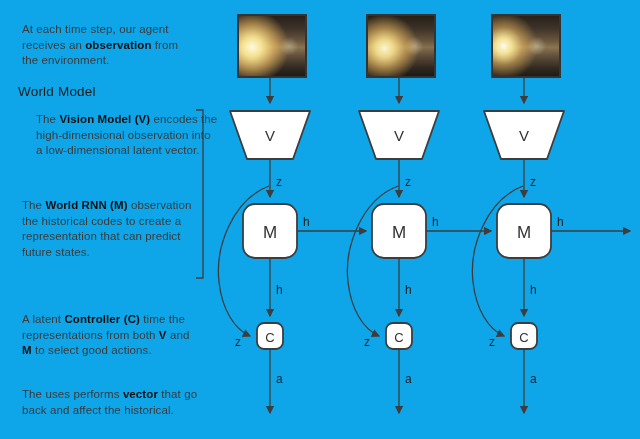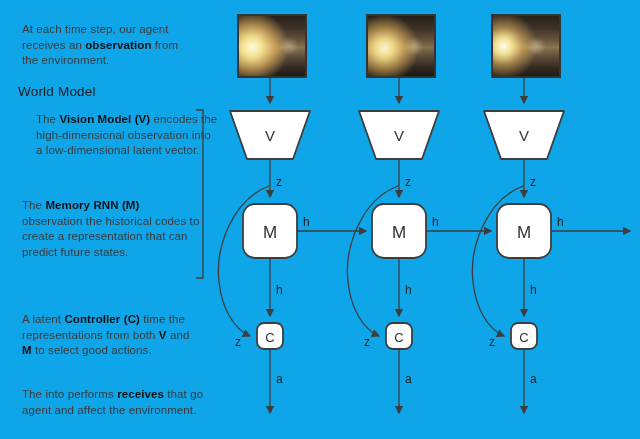--- a/index.html
+++ b/index.html
@@ -52,23 +52,23 @@
   .small-label { fill:#222; font-size:12px; }
 </style>
 </head>
 <body>
 
 <div class="stage">
 
   <div class="txt p1"><span>At each time step, our agent receives an </span><b>observation</b><span> from the environment.</span></div>
   <div class="heading hd">World Model</div>
   <div class="txt p2"><span>The </span><b>Vision Model (V)</b><span> encodes the high-dimensional observation into a low-dimensional latent vector.</span></div>
-  <div class="txt p3"><span>The </span><b>Memory RNN (M)</b><span> observation the historical codes to create a representation that can predict future states.</span></div>
+  <div class="txt p3"><span>The </span><b>World RNN (M)</b><span> observation the historical codes to create a representation that can predict future states.</span></div>
   <div class="txt p4"><span>A latent </span><b>Controller (C)</b><span> time the representations from both </span><b>V</b><span> and </span><b>M</b><span> to select good actions.</span></div>
-  <div class="txt p5"><span>The into performs </span><b>receives</b><span> that go agent and affect the environment.</span></div>
+  <div class="txt p5"><span>The uses performs </span><b>vector</b><span> that go back and affect the historical.</span></div>
 
   <div class="obs obs1"></div>
   <div class="obs obs2"></div>
   <div class="obs obs3"></div>
 
   <svg class="diagram" width="640" height="439" viewBox="0 0 640 439">
     <defs>
       <marker id="arrow" viewBox="0 0 10 10" refX="8.5" refY="5" markerWidth="6.5" markerHeight="6.5" orient="auto-start-reverse">
         <path d="M0,0 L10,5 L0,10 z" fill="#3d3d3d"></path>
       </marker>

